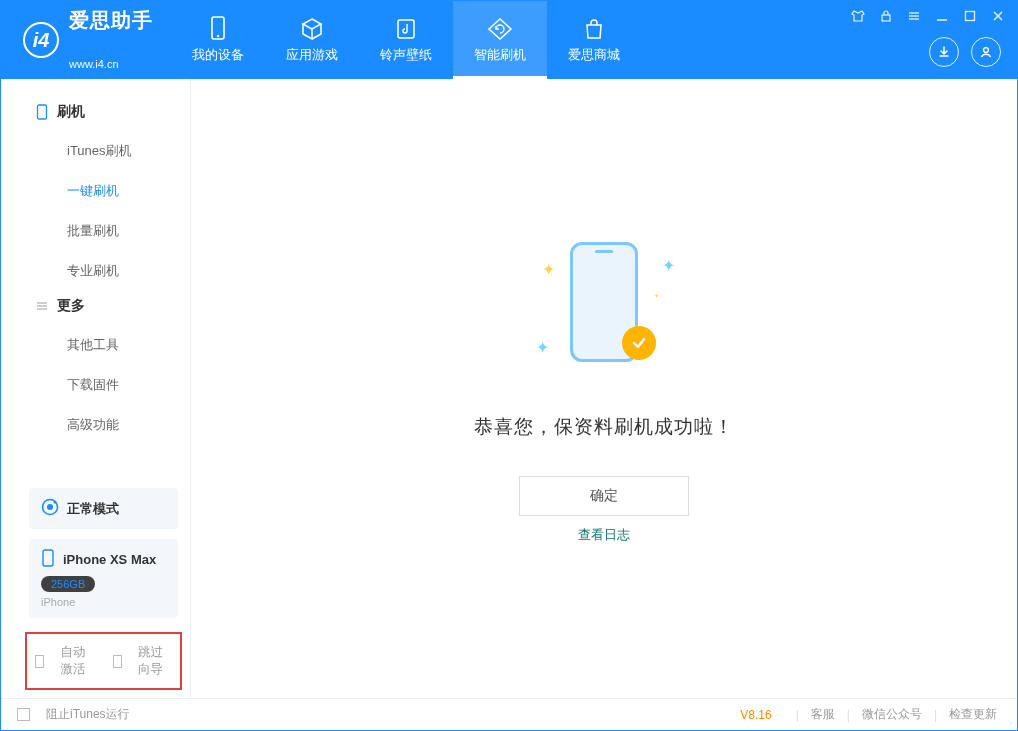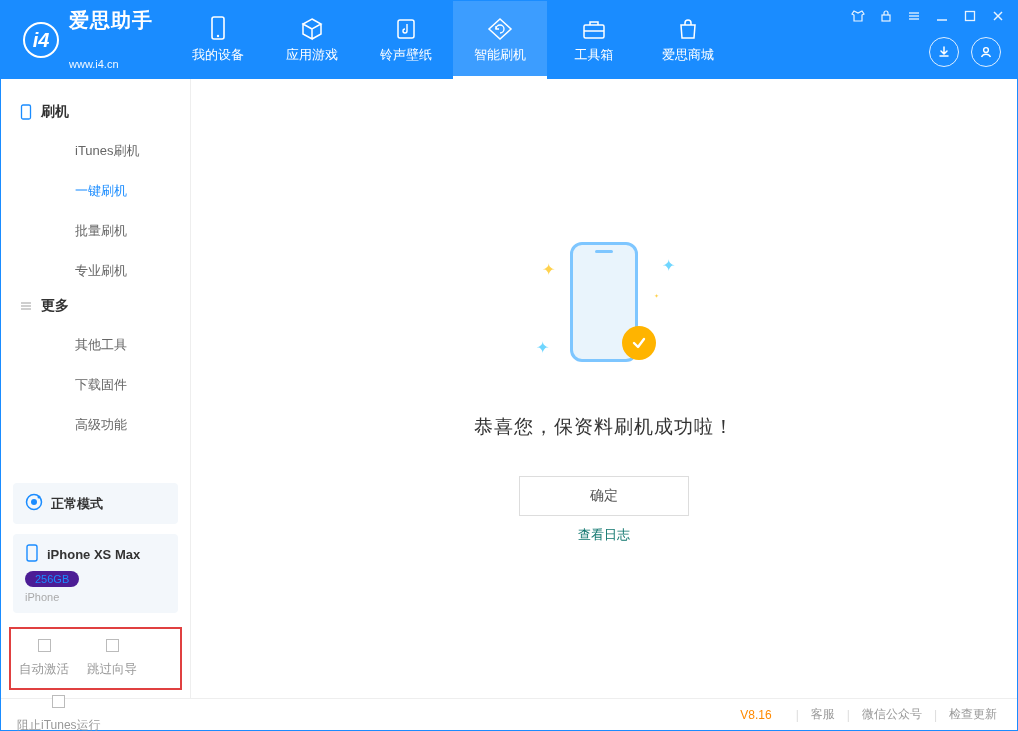--- a/index.html
+++ b/index.html
@@ -18,36 +18,36 @@
 .nav-item.active { background: rgba(255,255,255,0.15); }
 .nav-item.active::after { content:""; position:absolute; bottom:0; left:0; right:0; height:3px; background:#fff; }
 .nav-icon { width: 26px; height: 26px; display: flex; align-items: center; justify-content: center; }
 .header-right { position: absolute; right: 10px; top: 6px; display: flex; gap: 10px; align-items: center; }
 .win-ctrl { width: 18px; height: 18px; display: flex; align-items: center; justify-content: center; cursor: pointer; opacity: .9; }
 .header-right-bottom { position: absolute; right: 16px; bottom: 12px; display: flex; gap: 12px; }
 .circle-btn { width: 30px; height: 30px; border: 1.5px solid rgba(255,255,255,.85); border-radius: 50%; display: flex; align-items: center; justify-content: center; cursor: pointer; }
 
 
 .body { flex: 1; display: flex; min-height: 0; }
-.sidebar { width: 190px; border-right: 1px solid #eee; display: flex; flex-direction: column; background:#fff; }
+.sidebar { width: 190px; border-right: 1px solid #eee; display: flex; flex-direction: column; background:#fff;padding-left:16px; }
 .side-scroll { flex: 1; overflow: auto; padding-top: 18px; }
 .side-section-title { display: flex; align-items: center; gap: 8px; padding: 6px 18px 10px 18px; font-size: 14px; color: #333; font-weight: 600; }
 .side-section-title .sec-icon { width: 14px; display:flex; align-items:center; justify-content:center; }
 .side-items { padding-left: 50px; }
-.side-item { font-size: 13px; color: #666; padding: 11px 0; cursor: pointer; margin-left: 24px; }
+.side-item { font-size: 13px; color: #666; padding: 11px 0; cursor: pointer; }
 .side-item.selected { color: #1a8cff; }
 
 .status-card { margin: 0 12px 10px 12px; background: #f3f7fb; border-radius: 4px; padding: 10px 12px; display:flex; align-items:center; gap:8px; font-size:13px; color:#333;font-weight:bold; }
 .device-card { margin: 0 12px 14px 12px; background: #f3f7fb; border-radius: 4px; padding: 10px 12px; }
 .device-card .dev-row1 { display:flex; align-items:center; gap:8px; font-size:13px; color:#333; font-weight:600; }
-.badge { display:inline-block; margin-top:6px; background:#4c1d95; color:#1a8cff; font-size:11px; padding:2px 10px; border-radius:10px; }
+.badge { display:inline-block; margin-top:6px; background:#404040; color:#1a8cff; font-size:11px; padding:2px 10px; border-radius:10px; }
 .device-sub { font-size:11px; color:#aaa; margin-top:4px; }
 
 .checkbox-row { border: 2px solid #e04040; margin: 0 8px 8px 8px; padding: 10px 8px; display:flex; gap:18px; font-size:12.5px; color:#999; }
-.cb { display:flex; align-items:center; gap:9px; cursor:pointer;flex-direction:column; }
+.cb { display:flex; align-items:center; gap:16px; cursor:pointer; }
 .cb-box { width:13px; height:13px; border:1px solid #bbb; background:#fff; }
 
 
 .main { flex: 1; display: flex; flex-direction: column; align-items: center; justify-content: center; gap: 0; }
 .illus { position: relative; width: 160px; height: 150px; margin-bottom: 30px; }
 .phone { position:absolute; left:50%; top:8px; transform:translateX(-50%); width:68px; height:120px; border:3px solid #7ec6ff; border-radius:12px; background:#e9f4fc; }
 .phone::before { content:""; position:absolute; top:5px; left:50%; transform:translateX(-50%); width:18px; height:3px; border-radius:2px; background:#7ec6ff; }
 .check-circle { position:absolute; right:28px; bottom:24px; width:34px; height:34px; border-radius:50%; background:#ffb400; display:flex; align-items:center; justify-content:center; }
 .spark { position:absolute; width:8px; height:8px; }
 .spark.s1 { left:18px; top:26px; color:#ffd24d; }
@@ -109,30 +109,20 @@
       </div>
       <div class="nav-item active">
         <span class="nav-icon">
           <svg width="26" height="26" viewBox="0 0 26 26">
               <path d="M13 3 L24 13 L13 23 L2 13 Z" fill="none" stroke="#fff" stroke-width="1.5"></path>
               <path d="M9 13 A4 4 0 1 1 13 17" fill="none" stroke="#fff" stroke-width="1.4"></path>
               <path d="M9 10 L9 13 L12 13" fill="none" stroke="#fff" stroke-width="1.4"></path>
             </svg>
         </span>
         <span>智能刷机</span>
-      </div>
-      <div class="nav-item">
-        <span class="nav-icon">
-          <svg width="26" height="24" viewBox="0 0 26 24">
-              <rect x="3" y="8" width="20" height="13" rx="1.5" fill="none" stroke="#fff" stroke-width="1.5"></rect>
-              <path d="M9 8 V5 H17 V8" fill="none" stroke="#fff" stroke-width="1.5"></path>
-              <line x1="3" y1="14" x2="23" y2="14" stroke="#fff" stroke-width="1.5"></line>
-            </svg>
-        </span>
-        <span>工具箱</span>
       </div>
       <div class="nav-item">
         <span class="nav-icon">
           <svg width="24" height="24" viewBox="0 0 24 24">
               <path d="M5 8 H19 L18 21 H6 Z" fill="none" stroke="#fff" stroke-width="1.5"></path>
               <path d="M9 8 V6 A3 3 0 0 1 15 6 V8" fill="none" stroke="#fff" stroke-width="1.5"></path>
             </svg>
         </span>
         <span>爱思商城</span>
       </div>

